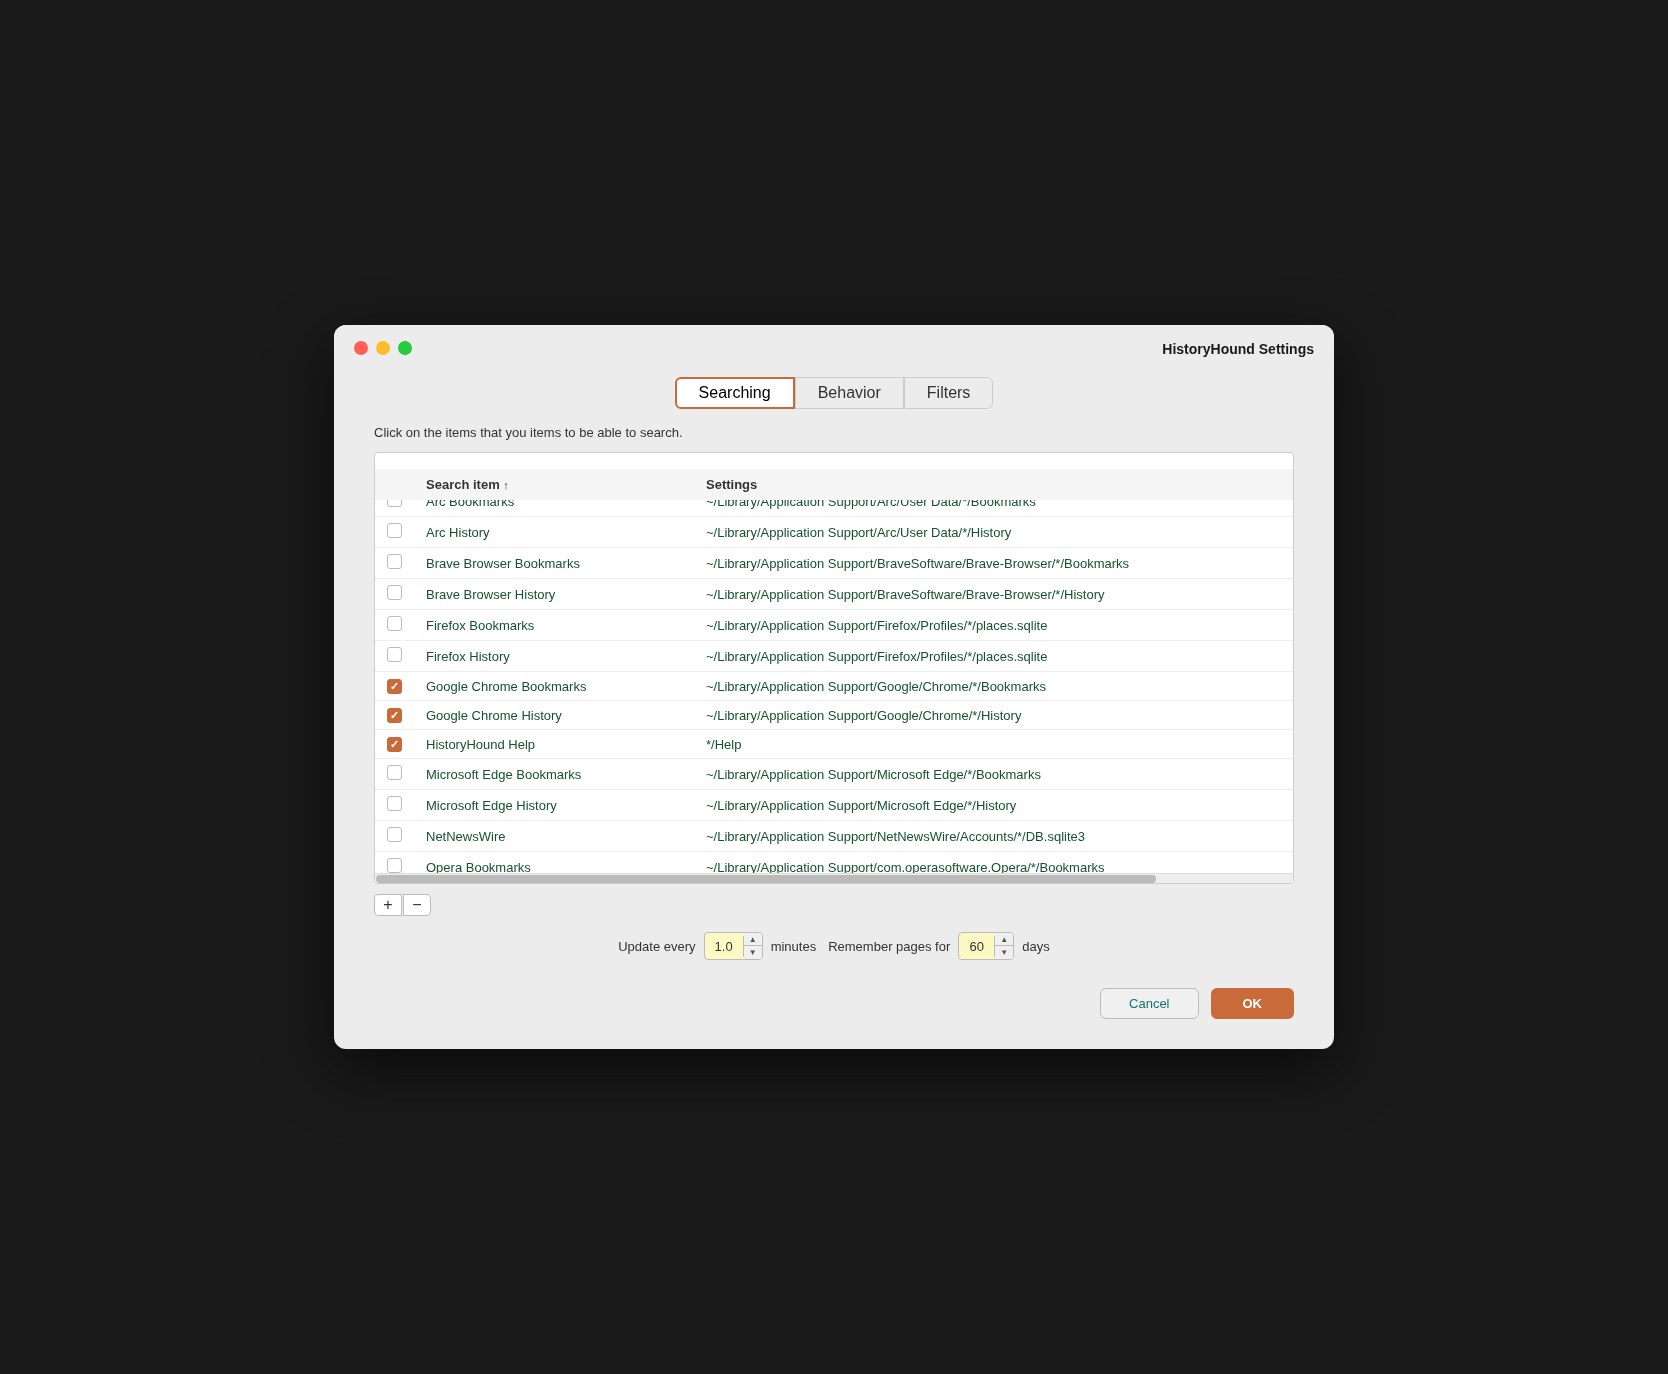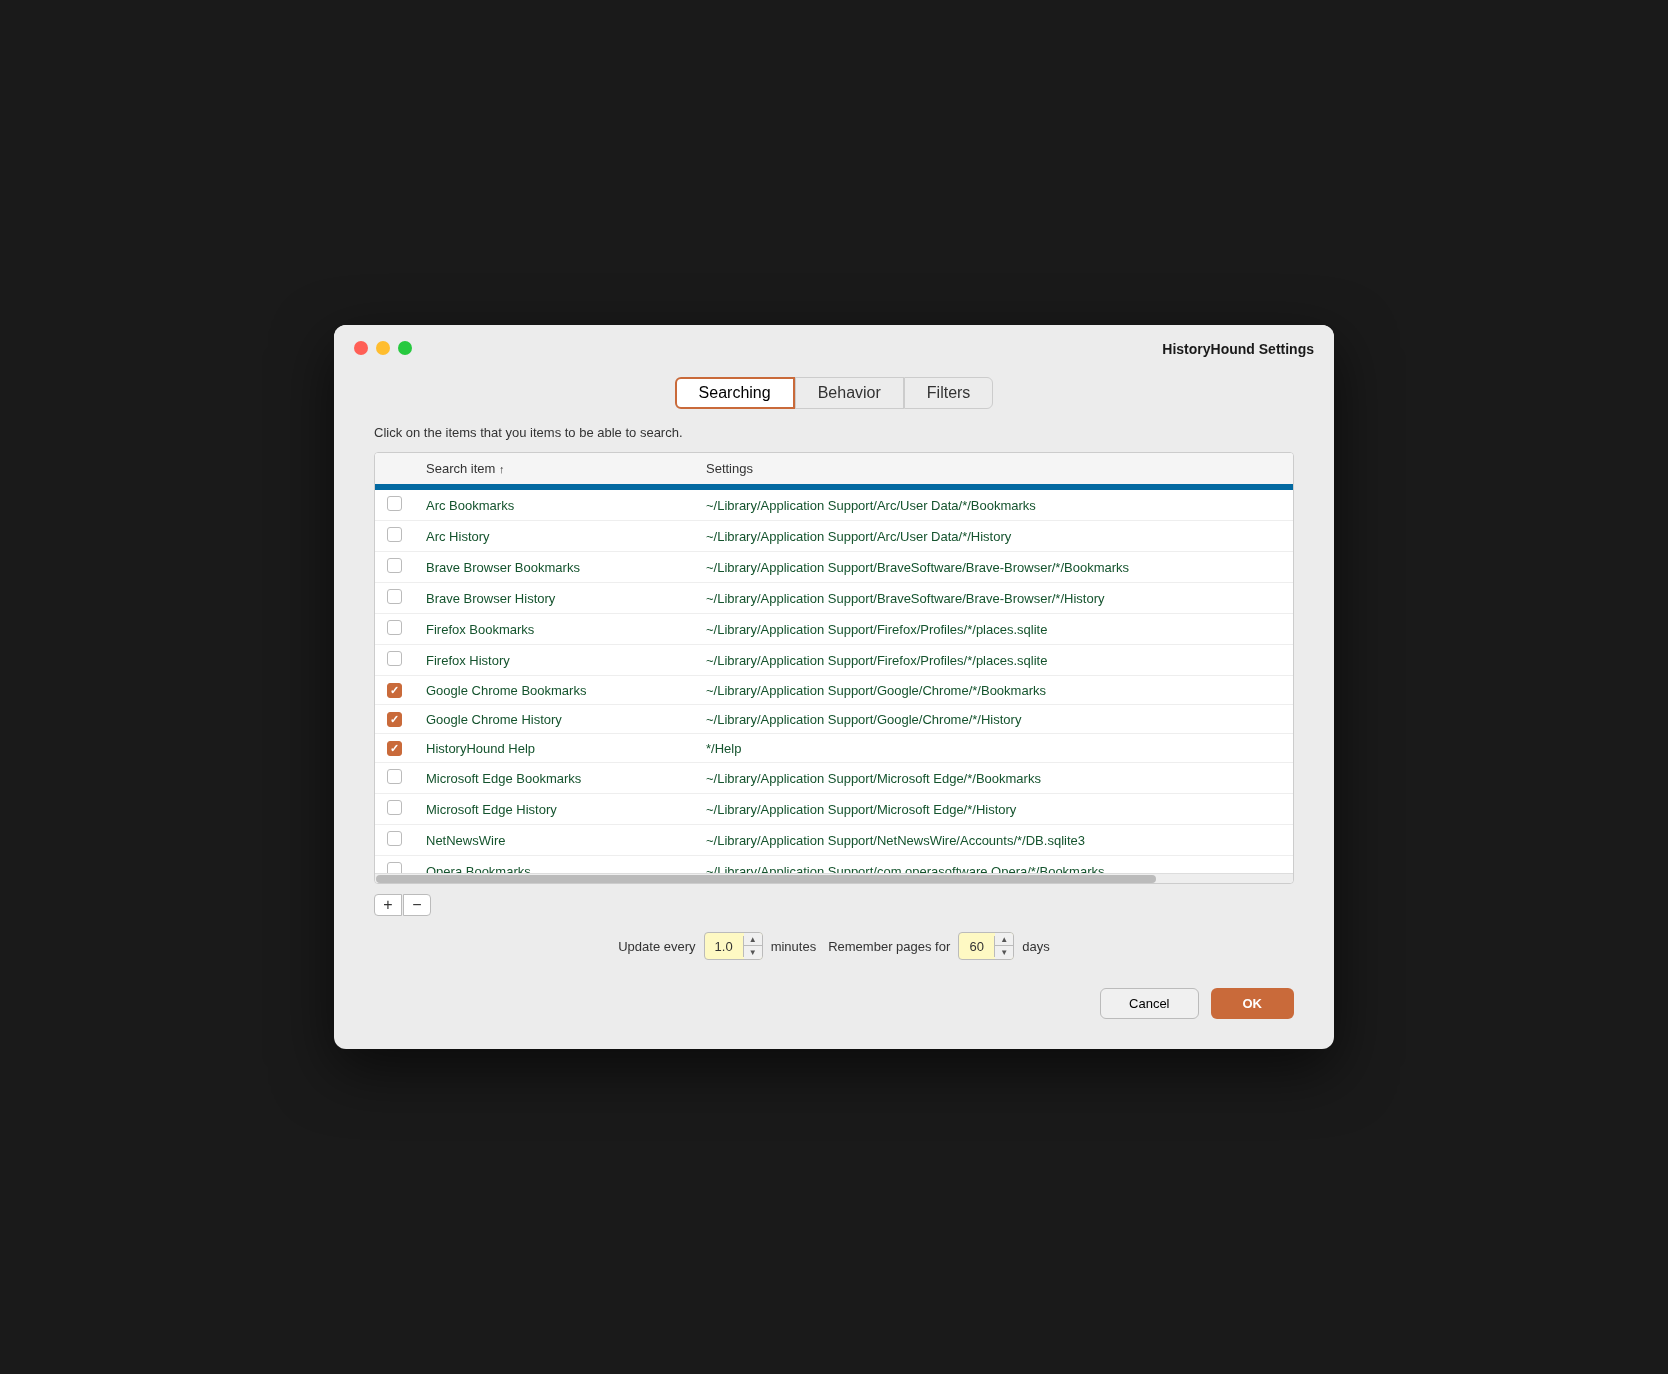--- a/index.html
+++ b/index.html
@@ -131,25 +131,25 @@
     table {
       width: 100%;
       border-collapse: collapse;
       font-size: 13px;
     }
 
     thead th {
       background: #f5f5f5;
       padding: 8px 12px;
       text-align: left;
-      font-weight: 400;
+      font-weight: 700;
       color: #333;
-      border-bottom: 6px solid #0369a1;
+      border-bottom: 2px solid #0369a1;
       position: sticky;
-      top: 0;
+      top: 16px;
       z-index: 2;
     }
 
     thead th.col-name {
       width: 280px;
     }
 
     thead th.sort-arrow::after {
       content: " ↑";
       font-size: 11px;
@@ -293,21 +293,21 @@
       margin-top: 28px;
     }
 
     .cancel-btn {
       padding: 7px 28px;
       background: #f0f0f0;
       border: 1px solid #bbb;
       border-radius: 6px;
       font-size: 13px;
       cursor: pointer;
-      color: #000000;
+      color: #0f766e;
     }
 
     .ok-btn {
       padding: 7px 32px;
       background: #c96a3a;
       border: none;
       border-radius: 6px;
       font-size: 13px;
       font-weight: 600;
       cursor: pointer;

